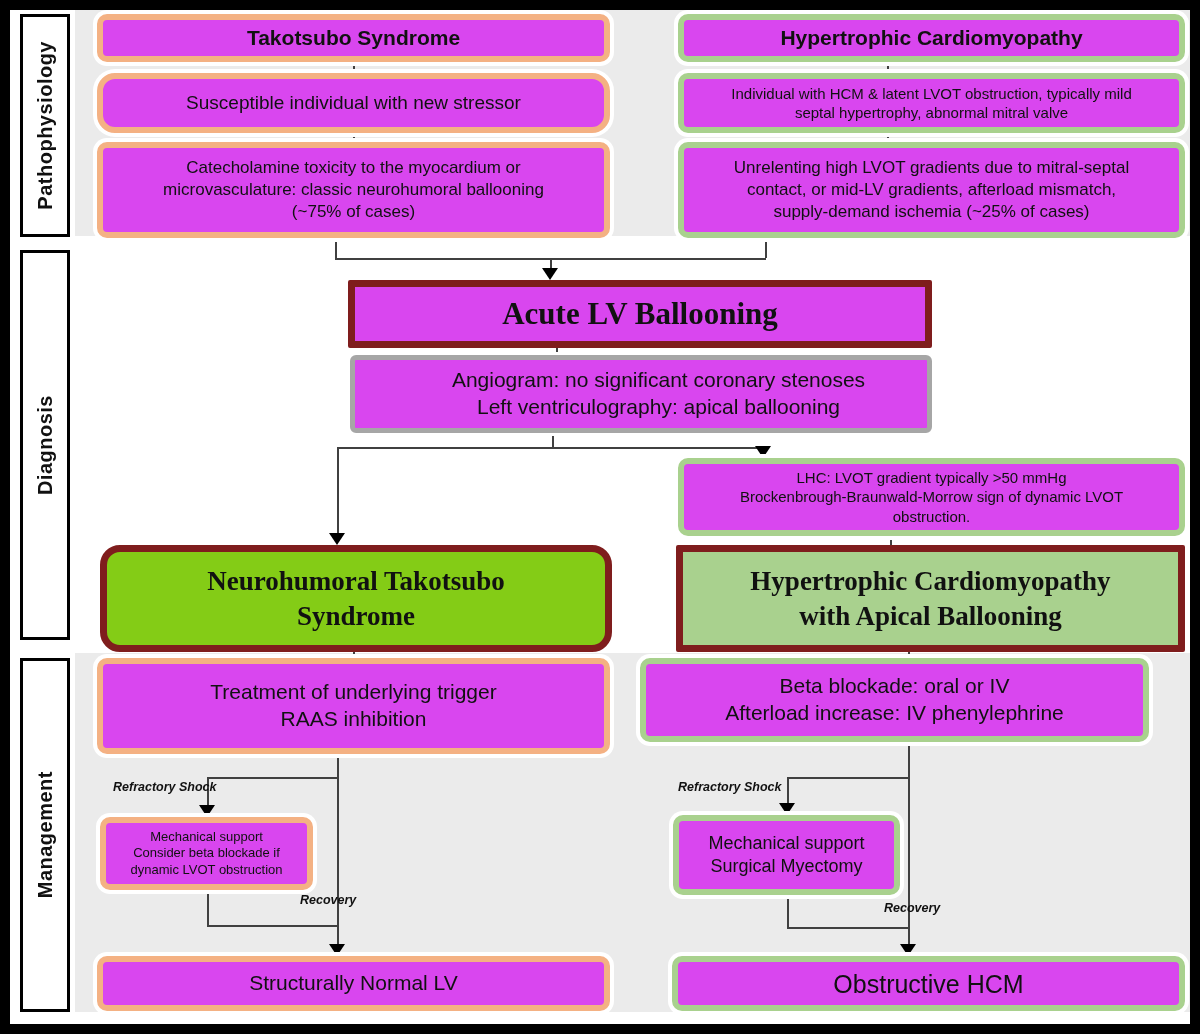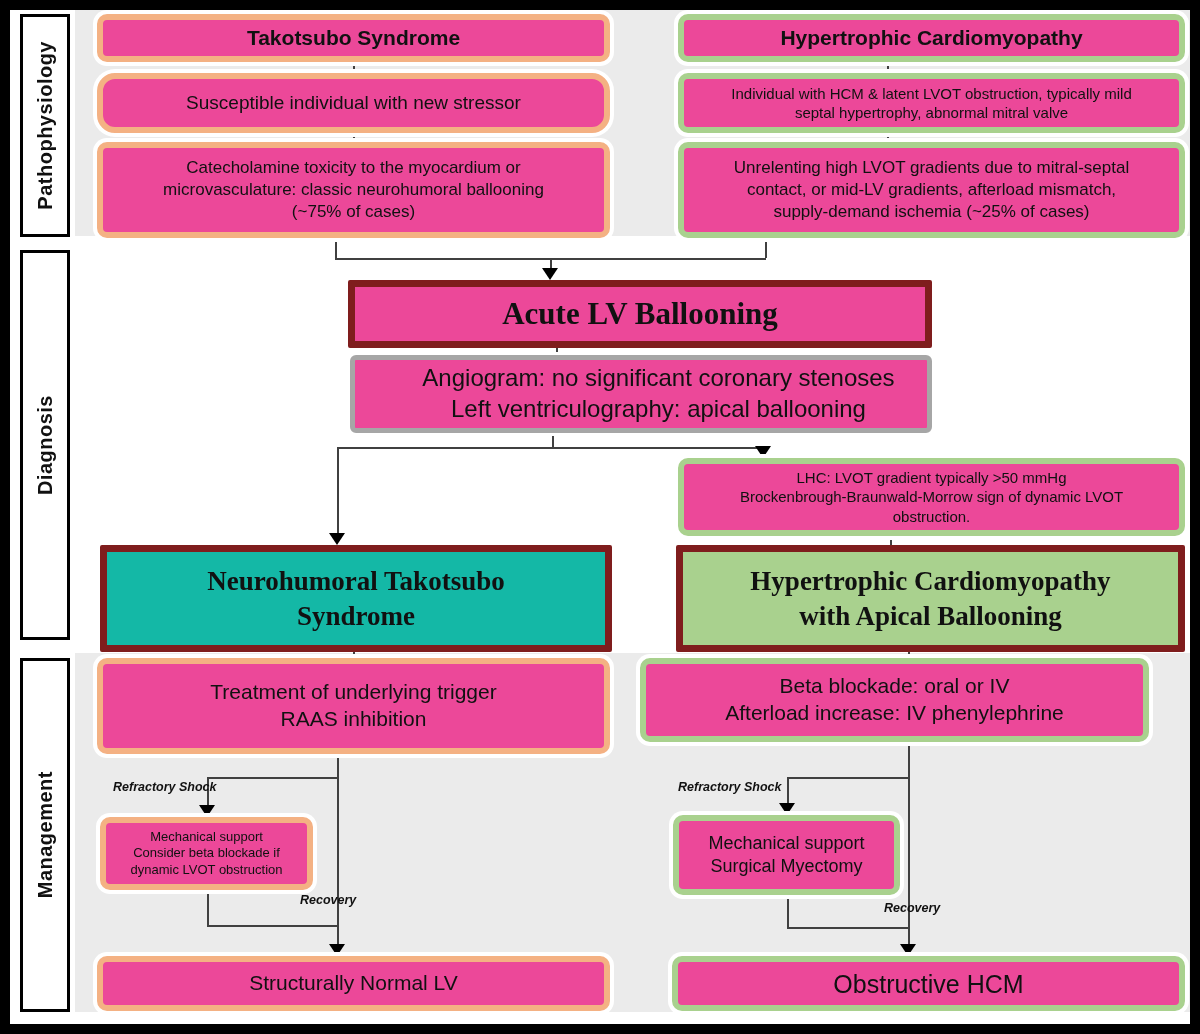--- a/index.html
+++ b/index.html
@@ -11,29 +11,29 @@
   .band{position:absolute;left:75px;width:1115px;background:#EBEBEB;z-index:0;}
   .side-label{
     position:absolute;left:20px;width:50px;border:3px solid #000;background:#fff;
     display:flex;align-items:center;justify-content:center;z-index:5;box-sizing:border-box;
   }
   .side-label span{
     writing-mode:vertical-rl;transform:rotate(180deg);
     font-weight:bold;font-size:20px;letter-spacing:.5px;white-space:nowrap;
   }
   .box{
-    position:absolute;box-sizing:border-box;background:#ec4899;z-index:3;
+    position:absolute;box-sizing:border-box;background:#d946ef;z-index:3;
     display:flex;align-items:center;justify-content:center;text-align:center;
     white-space:pre-line;line-height:1.28;
   }
   .b-orange{border:6px solid #F4B183;border-radius:10px;box-shadow:0 0 0 4px #fff;}
   .b-green{border:6px solid #A9D18E;border-radius:10px;box-shadow:0 0 0 4px #fff;}
   .b-gray{border:5px solid #A6A6A6;border-radius:6px;box-shadow:0 0 0 3px #fff;}
   .b-black{border:7px solid #7f1d1d;border-radius:2px;font-family:Liberation Serif, serif;}
-  .fill-orange{background:#14b8a6;}
+  .fill-orange{background:#84cc16;border-radius:20px;}
   .fill-green{background:#A9D18E;}
   .bold{font-weight:bold;}
   .vline,.hline{position:absolute;background:#404040;z-index:2;}
   .vline{width:1.5px;}
   .hline{height:1.5px;}
   .arrow{
     position:absolute;width:0;height:0;z-index:2;
     border-left:8px solid transparent;border-right:8px solid transparent;
     border-top:12px solid #000;
   }
@@ -64,21 +64,21 @@
 (~75% of cases)</div>
 
   <div class="box b-green bold" style="left:678px;top:14px;width:507px;height:48px;font-size:21px;">Hypertrophic Cardiomyopathy</div>
   <div class="box b-green" style="left:678px;top:73px;width:507px;height:60px;font-size:15px;">Individual with HCM &amp; latent LVOT obstruction, typically mild
 septal hypertrophy, abnormal mitral valve</div>
   <div class="box b-green" style="left:678px;top:142px;width:507px;height:96px;font-size:17px;">Unrelenting high LVOT gradients due to mitral-septal
 contact, or mid-LV gradients, afterload mismatch,
 supply-demand ischemia (~25% of cases)</div>
 
   <div class="box b-black bold" style="left:348px;top:280px;width:584px;height:68px;font-size:31px;">Acute LV Ballooning</div>
-  <div class="box b-gray" style="left:350px;top:355px;width:582px;height:78px;font-size:24px;padding-left:35px;">Angiogram: no significant coronary stenoses
+  <div class="box b-gray" style="left:350px;top:355px;width:582px;height:78px;font-size:21px;padding-left:35px;">Angiogram: no significant coronary stenoses
 Left ventriculography: apical ballooning</div>
 
   <div class="box b-green" style="left:678px;top:458px;width:507px;height:78px;font-size:15px;">LHC: LVOT gradient typically &gt;50 mmHg
 Brockenbrough-Braunwald-Morrow sign of dynamic LVOT
 obstruction.</div>
   <div class="box b-black fill-orange bold" style="left:100px;top:545px;width:512px;height:107px;font-size:27px;">Neurohumoral Takotsubo
 Syndrome</div>
   <div class="box b-black fill-green bold" style="left:676px;top:545px;width:509px;height:107px;font-size:27px;">Hypertrophic Cardiomyopathy
 with Apical Ballooning</div>
 

